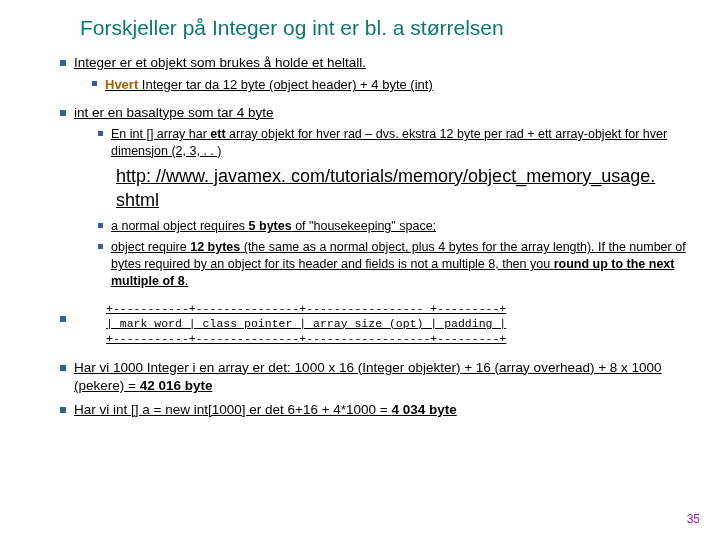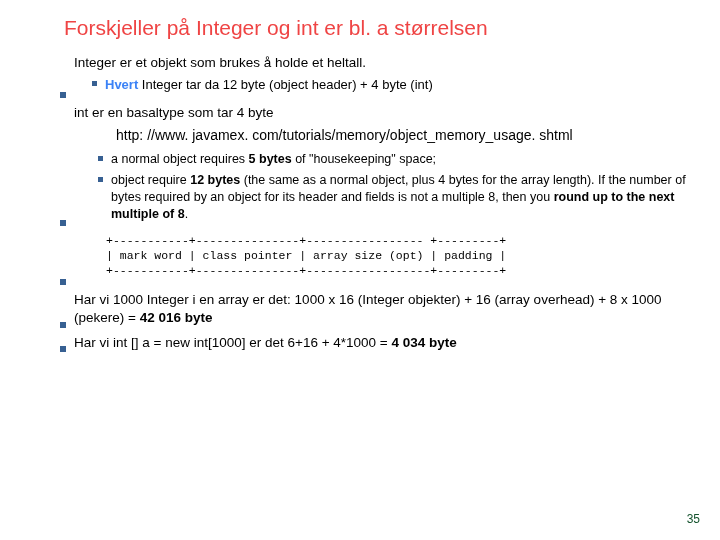--- a/index.html
+++ b/index.html
@@ -12,22 +12,22 @@
     background: #fff;
     color: #000;
     position: relative;
   }
   .slide {
     padding: 16px 28px 18px 60px;
   }
   .heading {
     font-size: 21px;
     font-weight: normal;
-    color: #ef4444;
-    margin: 0 0 14px 4px;
+    color: #0f766e;
+    margin: 0 0 14px 20px;
     font-family: Verdana, Tahoma, sans-serif;
   }
   .sq {
     display: inline-block;
     width: 6px;
     height: 6px;
     background: #376092;
     margin-right: 8px;
     vertical-align: middle;
     flex-shrink: 0;
@@ -40,22 +40,23 @@
   }
   ul.top {
     list-style: none;
     padding: 0;
     margin: 0;
     font-size: 13.5px;
     line-height: 1.35;
   }
   ul.top > li {
     display: flex;
-    align-items: flex-end;
+    align-items: flex-start;
     margin-bottom: 6px;
+    text-decoration: underline;
   }
   ul.top > li > .content { flex: 1; }
   ul.sub {
     list-style: none;
     padding: 0;
     margin: 4px 0 0 0;
   }
   ul.sub > li {
     display: flex;
     align-items: flex-start;
@@ -71,40 +72,40 @@
   }
   ul.sub2 > li {
     display: flex;
     align-items: flex-start;
     margin-left: 24px;
     margin-bottom: 4px;
     font-size: 12.5px;
     line-height: 1.35;
   }
   ul.sub2 > li > .content { flex: 1; }
-  .blue { color: #3b82f6; }
+  .blue { color: #a16207; }
   .link { text-decoration: underline; }
   .nolink {
     margin-left: 42px;
-    font-size: 14px;
+    font-size: 18px;
     margin-bottom: 6px;
   }
   pre.mono {
     font-family: "Courier New", monospace;
     font-size: 11.5px;
     margin: 2px 0 6px 32px;
     line-height: 1.3;
     white-space: pre;
   }
   .pagenum {
     position: absolute;
     bottom: 14px;
     right: 20px;
     font-size: 12px;
-    color: #14532d;
+    color: #a21caf;
     margin-left: 32px;
   }
   b { font-weight: bold; }
 </style>
 </head>
 <body>
 
 <div class="slide">
   <h1 class="heading">Forskjeller på Integer og int  er  bl. a størrelsen</h1>
 
@@ -122,20 +123,26 @@
           </li>
         </ul>
       </div>
     </li>
 
     <li>
       <span class="sq"></span>
       <div class="content">
         <span>int er en basaltype som tar 4 byte</span>
         <ul class="sub2">
+          <li>
+            <span class="sq sm"></span>
+            <div class="content">
+              <span>En int [] array har </span><b>ett</b><span> array objekt for hver rad – dvs. ekstra 12 byte per rad + ett array-objekt for hver dimensjon (2, 3, . . )</span>
+            </div>
+          </li>
         </ul>
         <div class="nolink">http: //www. javamex. com/tutorials/memory/object_memory_usage. shtml</div>
         <ul class="sub2">
           <li>
             <span class="sq sm"></span>
             <div class="content">
               <span>a normal object requires </span><b>5 bytes</b><span> of "housekeeping" space;</span>
             </div>
           </li>
           <li>

